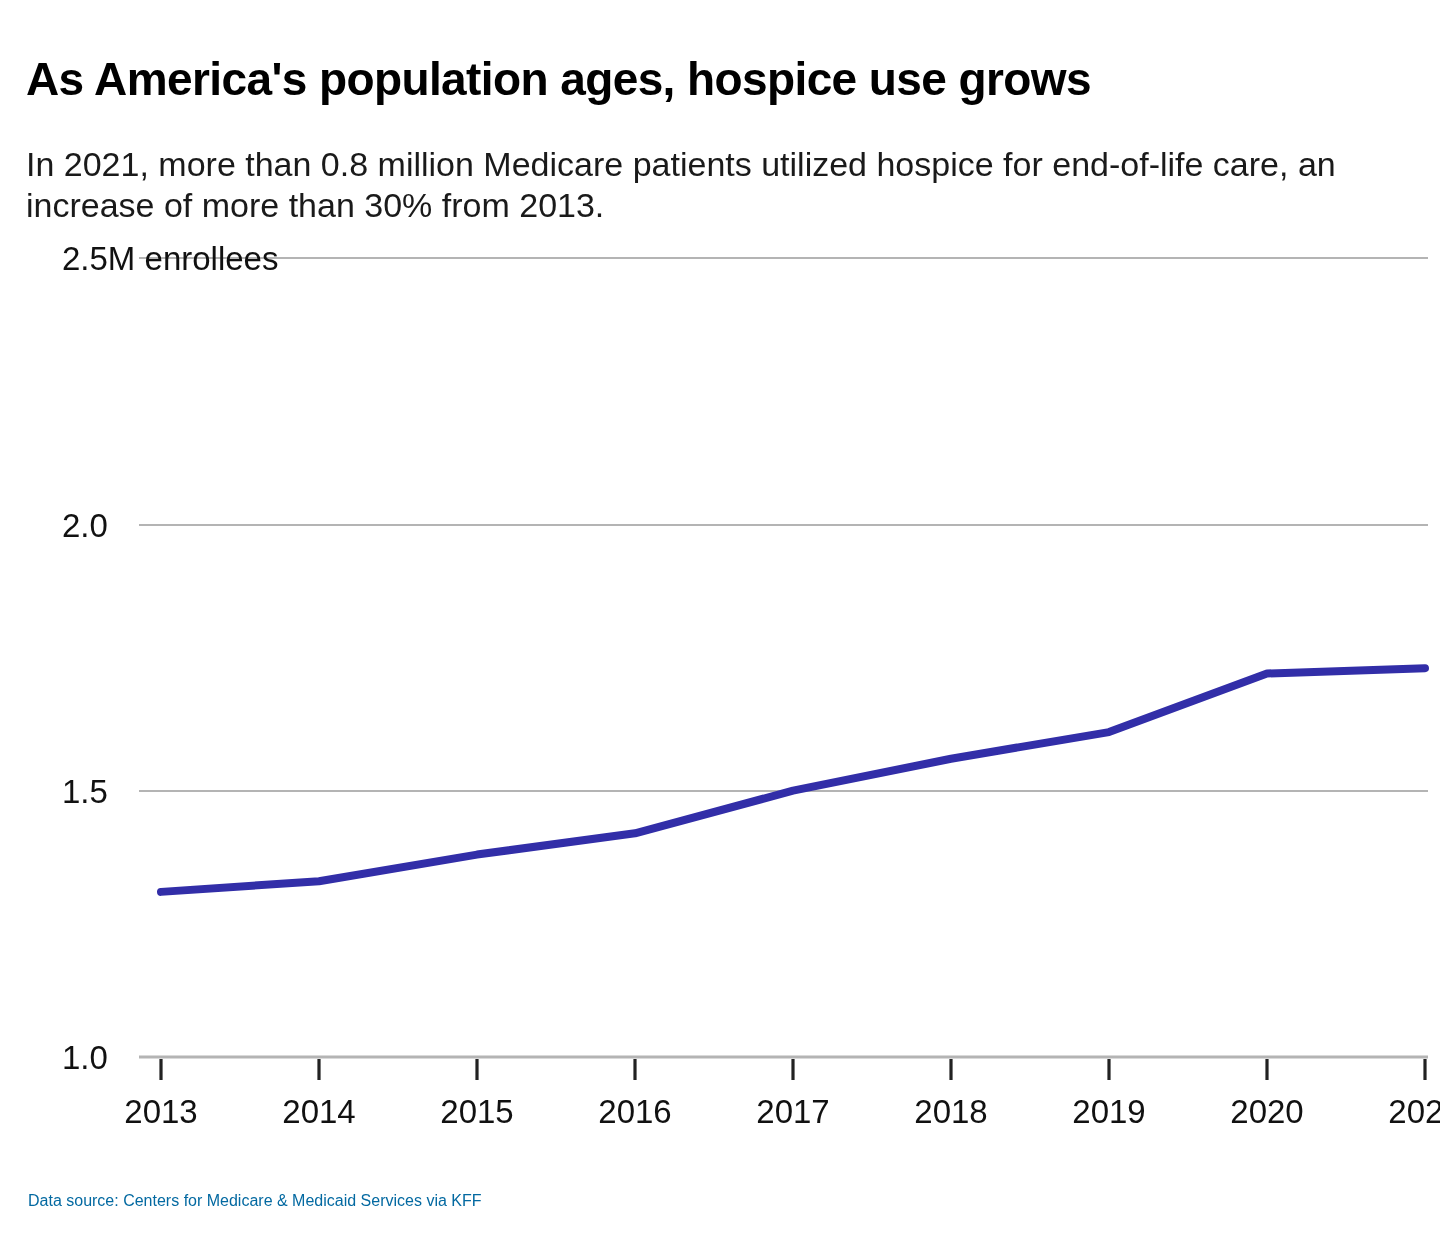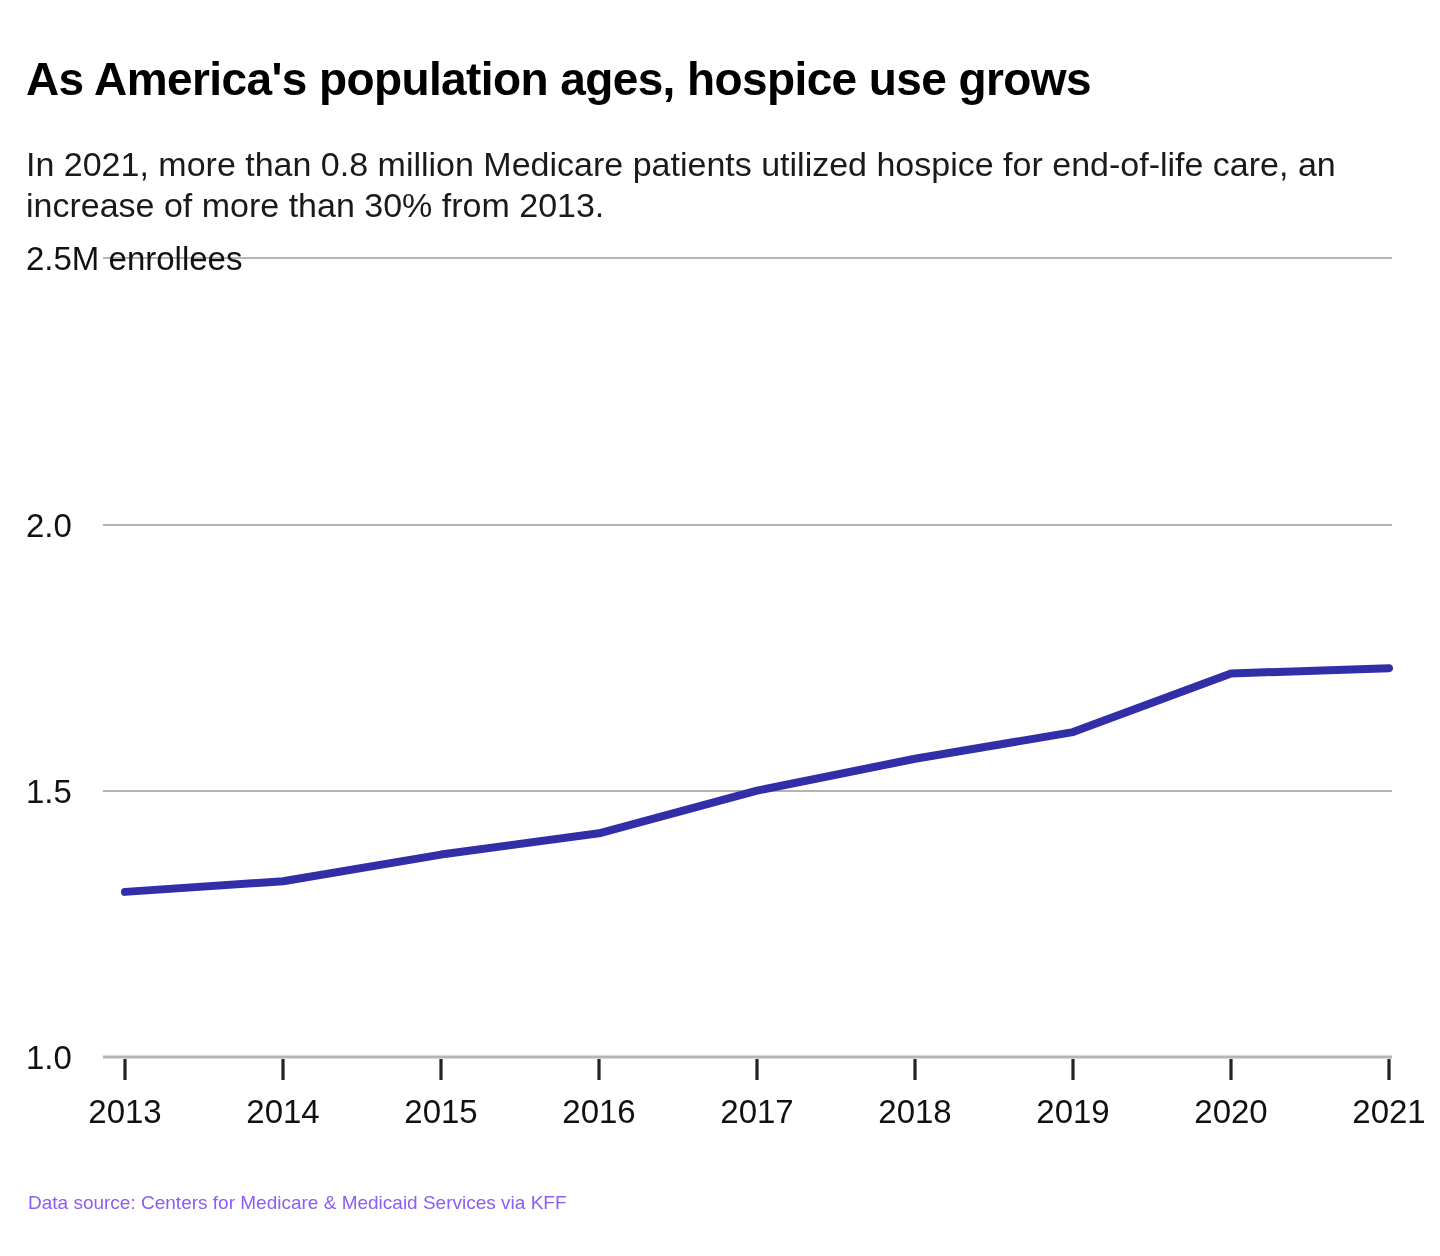--- a/index.html
+++ b/index.html
@@ -45,20 +45,21 @@
     color: #1a1a1a;
   }
 
   
   .chart-wrap {
     position: absolute;
     left: 0;
     top: 228px;
     width: 1440px;
     height: 940px;
+    padding-left: 36px;
   }
   .chart-svg {
     display: block;
     width: 1440px;
     height: 940px;
   }
 
   .gridline { stroke: #b4b4b4; stroke-width: 2.2; }
   .axisline { stroke: #b4b4b4; stroke-width: 3; }
   .tickmark { stroke: #222222; stroke-width: 3.2; }
@@ -78,22 +79,22 @@
     font-size: 33px;
     fill: #111111;
     text-anchor: middle;
   }
 
   
   .footer {
     position: absolute;
     left: 28px;
     top: 1192px;
-    font-size: 19px;
-    color: #8b5cf6;
+    font-size: 16px;
+    color: #0369a1;
     font-weight: 400;
   }
 </style>
 </head>
 <body>
 
 <div class="page">
 
   <h1 class="headline">As America's population ages, hospice use grows</h1>
 

